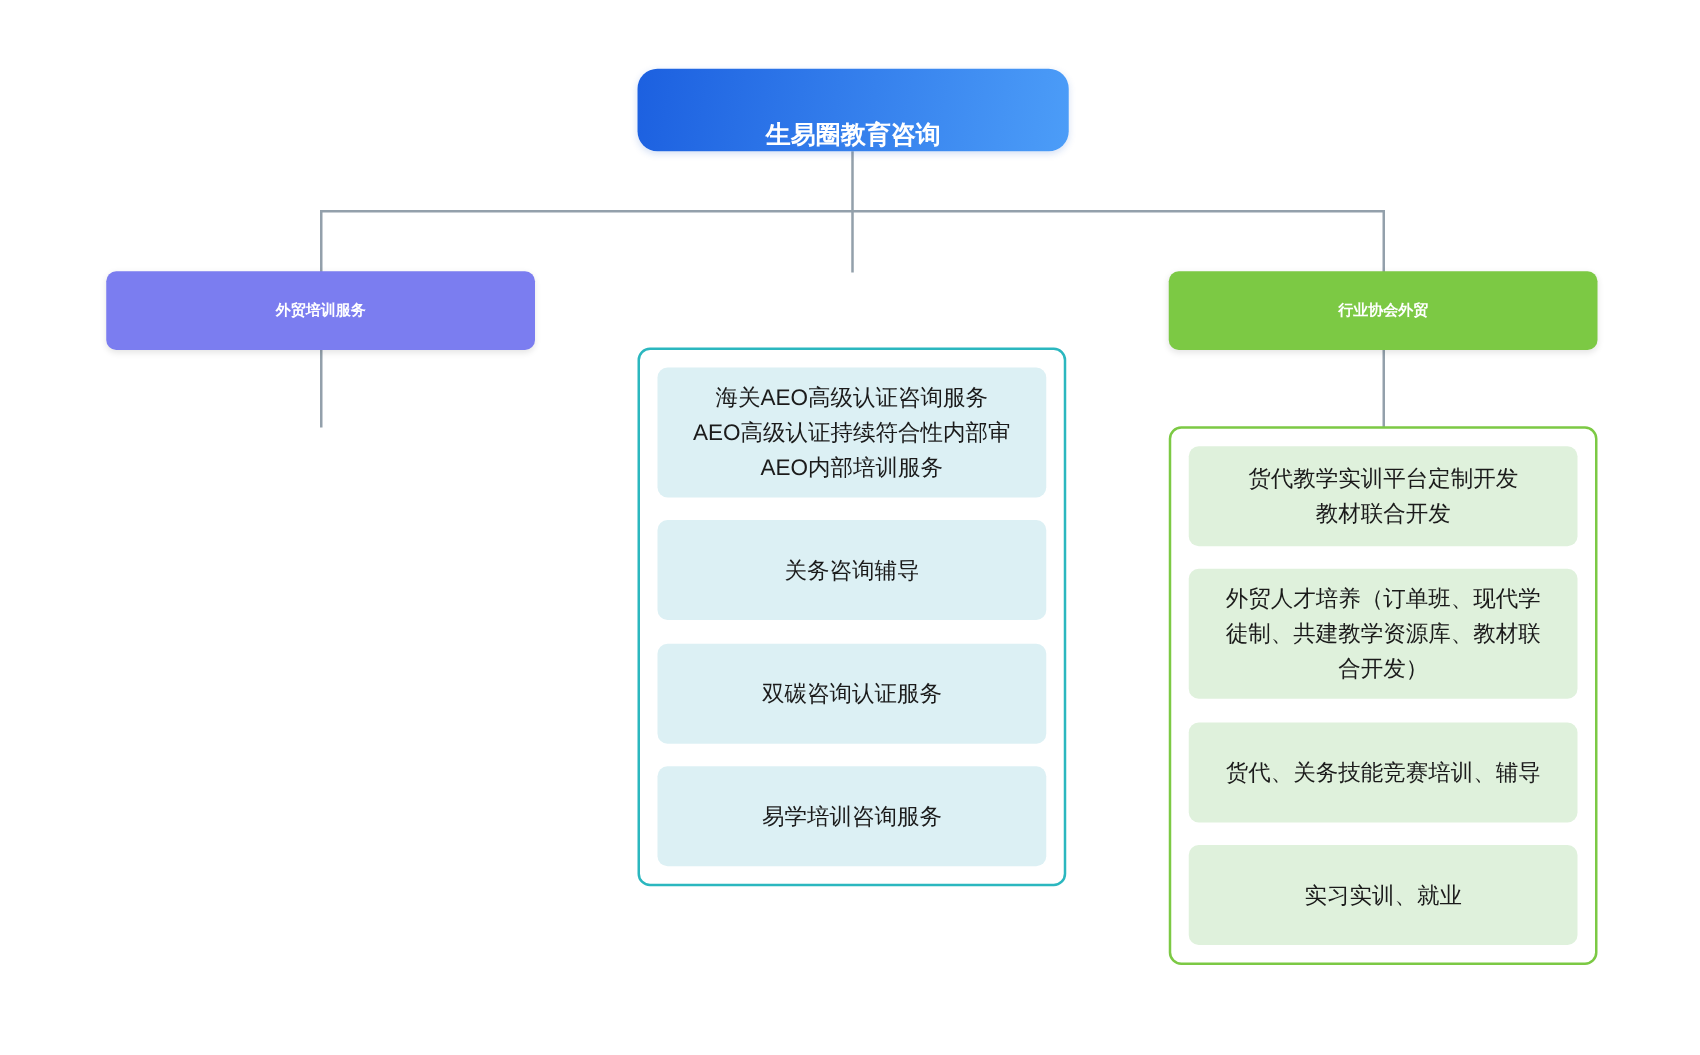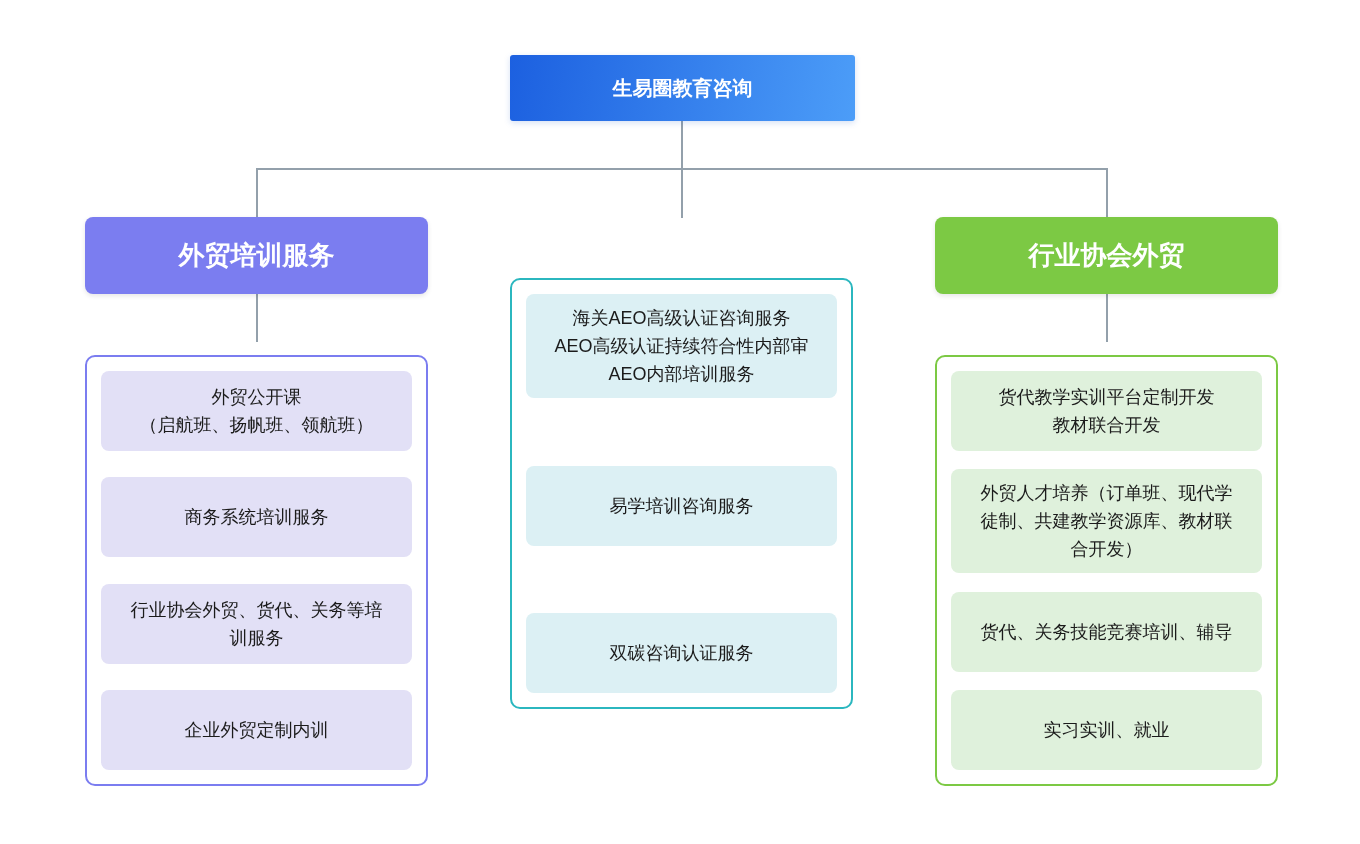--- a/index.html
+++ b/index.html
@@ -23,42 +23,42 @@
   .conn-drop-3   { left: 1106px; top: 168px; width: 1.5px; height: 50px; }
   .conn-stem-1   { left: 256px;  top: 280px; width: 1.5px; height: 62px; }
   .conn-stem-2   { left: 681px;  top: 280px; width: 1.5px; height: 62px; }
   .conn-stem-3   { left: 1106px; top: 280px; width: 1.5px; height: 62px; }
 
   
   .root-node {
     position: absolute;
     left: 510px; top: 55px;
     width: 345px; height: 66px;
-    border-radius: 3px;
+    border-radius: 16px;
     background: linear-gradient(100deg, var(--g1, #1c60e0), var(--g2, #4c9df8));
-    display: flex; align-items: center; justify-content: center;
+    display: flex; align-items: flex-end; justify-content: center;
     color: #ffffff; font-size: 20px; font-weight: bold;
     box-shadow: 0 2px 6px rgba(30, 90, 200, 0.18);
   }
 
   
   .column {
     position: absolute; top: 217px;
     width: 343px;
   }
   .col-1 { left: 85px; }
   .col-2 { left: 510px; }
   .col-3 { left: 935px; }
 
   .branch-header {
-    height: 77px;
+    height: 63px;
     border-radius: 8px;
     background: var(--accent);
     display: flex; align-items: center; justify-content: center;
-    color: #ffffff; font-size: 26px; font-weight: bold;
+    color: #ffffff; font-size: 12px; font-weight: bold;
     box-shadow: 0 2px 5px rgba(0, 0, 0, 0.10);
   }
 
   .branch-container {
     margin-top: 61px;
     height: 431px;
     background: #ffffff;
     border: 2px solid var(--accent);
     border-radius: 10px;
     padding: 14px;
@@ -94,36 +94,30 @@
   <div class="connector conn-stem-3"></div>
 
   <div class="root-node" style="--g1: #1c60e0; --g2: #4c9df8;">
     <span>生易圈教育咨询</span>
   </div>
 
   <section class="column col-1" style="--accent: #7b7df0; --fill: #e2e0f6;">
     <div class="branch-header">
       <span>外贸培训服务</span>
     </div>
-    <div class="branch-container">
-      <div class="branch-item">外贸公开课
-（启航班、扬帆班、领航班）</div>
-      <div class="branch-item">商务系统培训服务</div>
-      <div class="branch-item">行业协会外贸、货代、关务等培训服务</div>
-      <div class="branch-item">企业外贸定制内训</div>
-    </div>
   </section>
 
   <section class="column col-2" style="--accent: #2bb7bf; --fill: #dcf0f4;">
     <div class="branch-container">
       <div class="branch-item">海关AEO高级认证咨询服务
 AEO高级认证持续符合性内部审
 AEO内部培训服务</div>
+      <div class="branch-item">关务咨询辅导</div>
+      <div class="branch-item">双碳咨询认证服务</div>
       <div class="branch-item">易学培训咨询服务</div>
-      <div class="branch-item">双碳咨询认证服务</div>
     </div>
   </section>
 
   <section class="column col-3" style="--accent: #7cc944; --fill: #dff1dc;">
     <div class="branch-header">
       <span>行业协会外贸</span>
     </div>
     <div class="branch-container">
       <div class="branch-item">货代教学实训平台定制开发
 教材联合开发</div>

